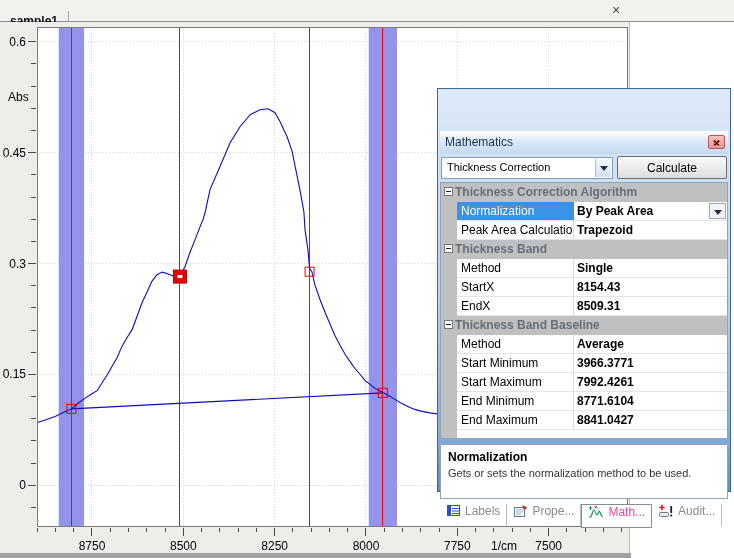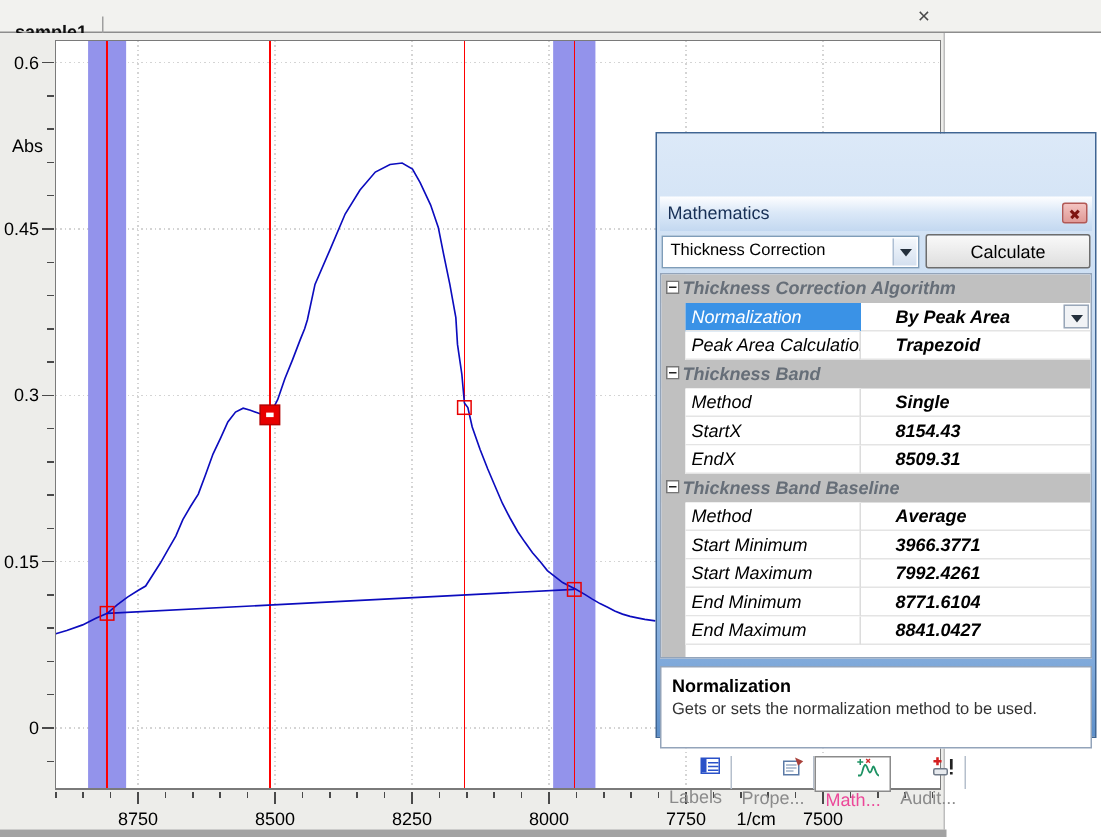--- a/index.html
+++ b/index.html
@@ -41,46 +41,46 @@
   .combo-text { display:block; padding:3px 0 0 5px; font-size:11px; color:#000; }
   .combo-arrow { position:absolute; right:1px; top:1px; width:16px; height:18px;
                  background:linear-gradient(180deg,#f4f8fc,#d4e0ef); border-left:1px solid #aebfd4; }
   .tri { position:absolute; left:4px; top:7px; width:0; height:0;
          border-left:4px solid transparent; border-right:4px solid transparent;
          border-top:5px solid #24303c; }
   .calc { position:absolute; right:1px; top:2px; width:110px; height:23px;
           background:linear-gradient(180deg,#f9f9f9,#dedede); border:1px solid #6d6d6d;
           border-radius:2px; font-size:12px; font-family:"Liberation Sans",sans-serif; color:#000; }
 
-  .grid { position:relative; height:257px; background:#fff; border:1px solid #93a4ba; overflow:hidden;font-style:italic; }
+  .grid { position:relative; height:257px; background:#fff; border:1px solid #93a4ba; overflow:hidden; }
   .grid::before { content:""; position:absolute; left:0; top:0; bottom:0; width:16px; background:#c0c0c0; }
   .g-row { position:relative; display:flex; height:19px; font-size:12px; }
   .g-group { background:#c0c0c0; color:#666e78; font-weight:bold; line-height:18px; }
   .expander { width:9px; height:9px; border:1px solid #777; background:#fff; display:inline-block;
               margin:4px 2px 0 3px; position:relative; vertical-align:top; }
   .expander::after { content:""; position:absolute; left:1px; right:1px; top:3px; height:1px; background:#222; }
   .g-margin { width:16px; flex:none; }
   .g-label { width:117px; flex:none; padding:2px 0 0 4px; line-height:15px; background:#fff;
              border-right:1px solid #dcdcdc; border-bottom:1px solid #e4e4e4;
              white-space:nowrap; overflow:hidden; }
-  .g-value { flex:1; font-weight:bold; padding:2px 0 0 23px; line-height:15px;
+  .g-value { flex:1; font-weight:bold; padding:2px 0 0 3px; line-height:15px;
              border-bottom:1px solid #e4e4e4; position:relative; white-space:nowrap; }
   .g-item.sel .g-label { background:#3a92e6; color:#fff; border-right-color:#3a92e6; }
   .val-arrow { position:absolute; right:1px; top:1px; width:17px; height:16px; background:#f1f3f6;
                border:1px solid #98a6b8; }
   .val-arrow .tri { left:4px; top:6px; }
 
   .desc { margin-top:5px; height:55px; background:#fff; border:1px solid #93a4ba; padding:5px 7px; }
   .desc-title { font-size:12px; font-weight:bold; color:#000; margin-bottom:3px; }
   .desc-text { font-size:11px; color:#333; }
 
   .dlg-tabs { margin-top:4px; height:26px; display:flex; align-items:flex-start;
               padding-top:1px; background:transparent; }
-  .btab { display:flex; align-items:flex-end; gap:4px; height:22px; padding:0 6px;
-          font-size:12px; color:#8b8b8b; border-right:1px solid #b5bfcc; background:transparent;flex-direction:column; }
+  .btab { display:flex; align-items:flex-start; gap:4px; height:22px; padding:0 6px;
+          font-size:12px; color:#8b8b8b; border-right:1px solid #b5bfcc; background:transparent; }
   .btab svg { flex:none; }
   .btab.active { background:#fff; color:#ec4899; border:1px solid #8b8b8b; height:24px; }
 </style>
 </head>
 <body>
 
 <div id="app">
 
   <div class="tabbar">
     <div class="doc-tab">

